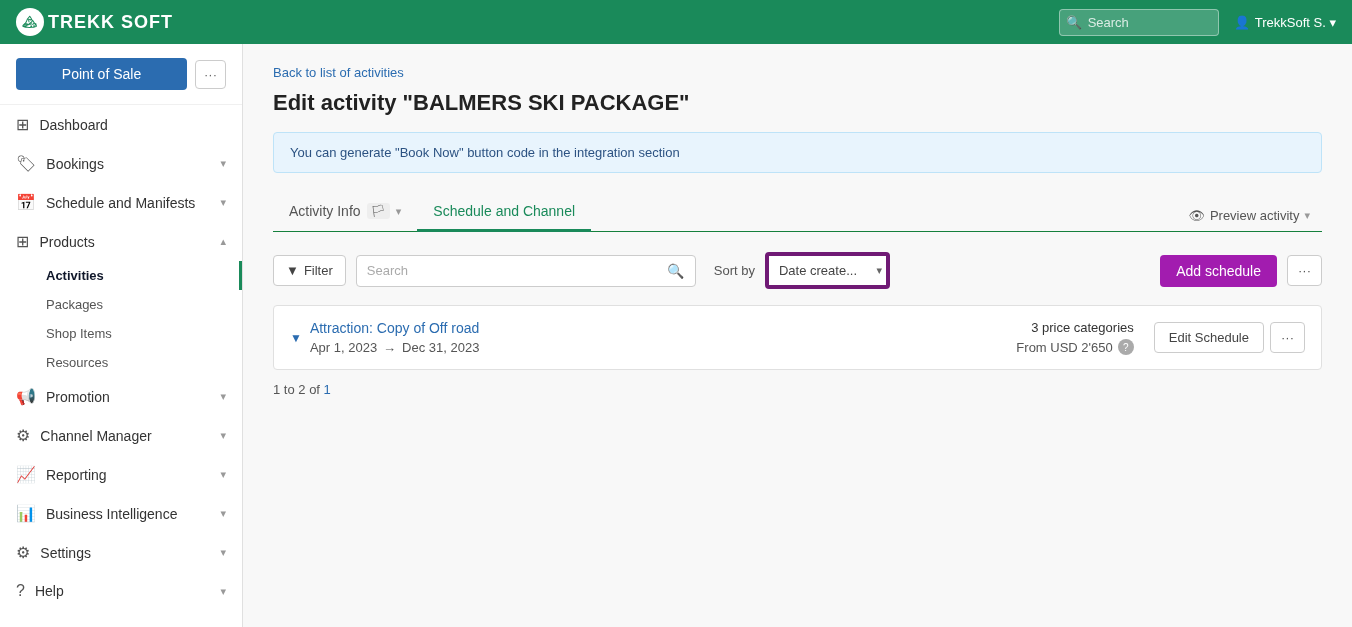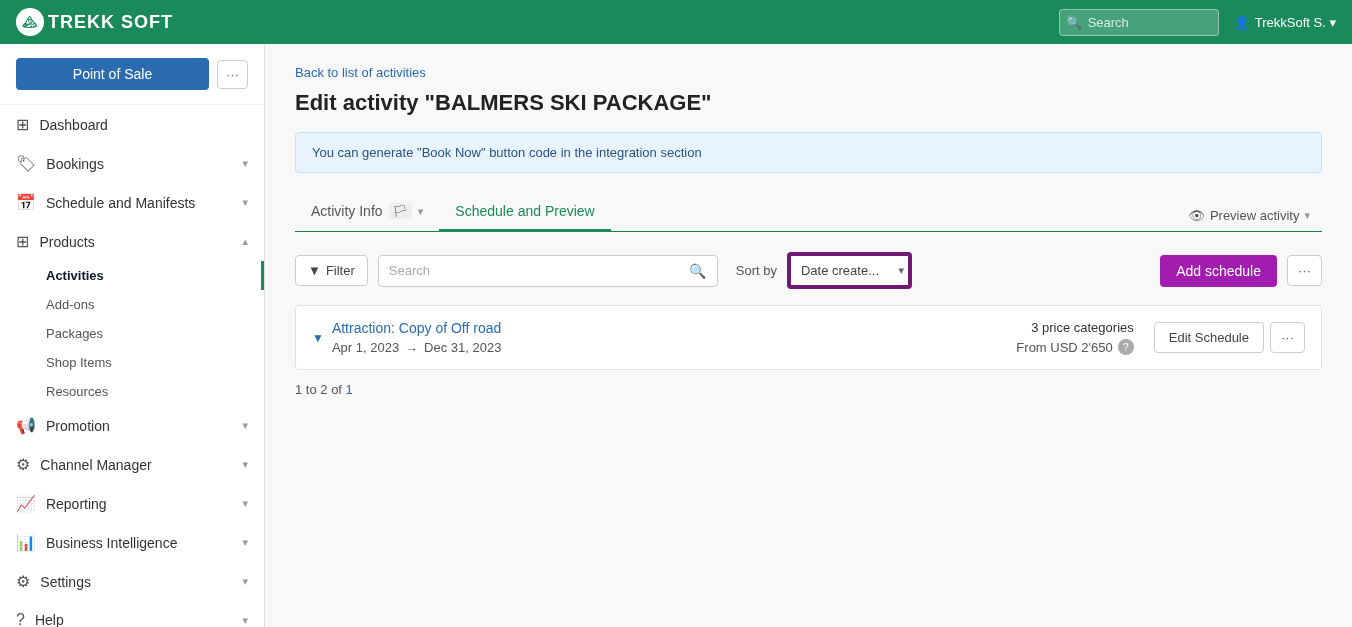--- a/index.html
+++ b/index.html
@@ -75,21 +75,21 @@
 
     
     .layout {
       display: flex;
       flex: 1;
       overflow: hidden;
     }
 
     
     .sidebar {
-      width: 265px;
+      width: 243px;
       background: white;
       border-right: 1px solid #e0e0e0;
       overflow-y: auto;
       flex-shrink: 0;
       padding-bottom: 20px;
     }
     .pos-btn-row {
       display: flex;
       align-items: center;
       gap: 8px;
@@ -437,21 +437,20 @@
 
     <div class="sidebar-item active-parent">
       <div class="sidebar-item-left">
         <span class="sidebar-icon">⊞</span>
         <span>Products</span>
       </div>
       <span class="chevron">▴</span>
     </div>
     <div class="submenu">
       <div class="submenu-item active active-bar">Activities</div>
-      <div class="submenu-item">Add-ons</div>
       <div class="submenu-item">Packages</div>
       <div class="submenu-item">Shop Items</div>
       <div class="submenu-item">Resources</div>
     </div>
 
     <div class="sidebar-item">
       <div class="sidebar-item-left">
         <span class="sidebar-icon">📢</span>
         <span>Promotion</span>
       </div>
@@ -506,21 +505,21 @@
       <div class="info-banner">You can generate "Book Now" button code in the integration section</div>
 
       
       <div style="display:flex; align-items:flex-end; border-bottom:1px solid #15803d; margin-bottom:20px;">
         <div class="tab">
           <span>Activity Info</span>
           <span class="tab-flag">🏳</span>
           <span style="color:#999;font-size:11px;">▾</span>
         </div>
         <div class="tab active">
-          <span>Schedule and Preview</span>
+          <span>Schedule and Channel</span>
         </div>
         <div class="preview-activity-btn">
           <span>👁</span>
           <span>Preview activity</span>
           <span style="color:#999;font-size:11px;">▾</span>
         </div>
       </div>
 
       
       <div class="toolbar">

